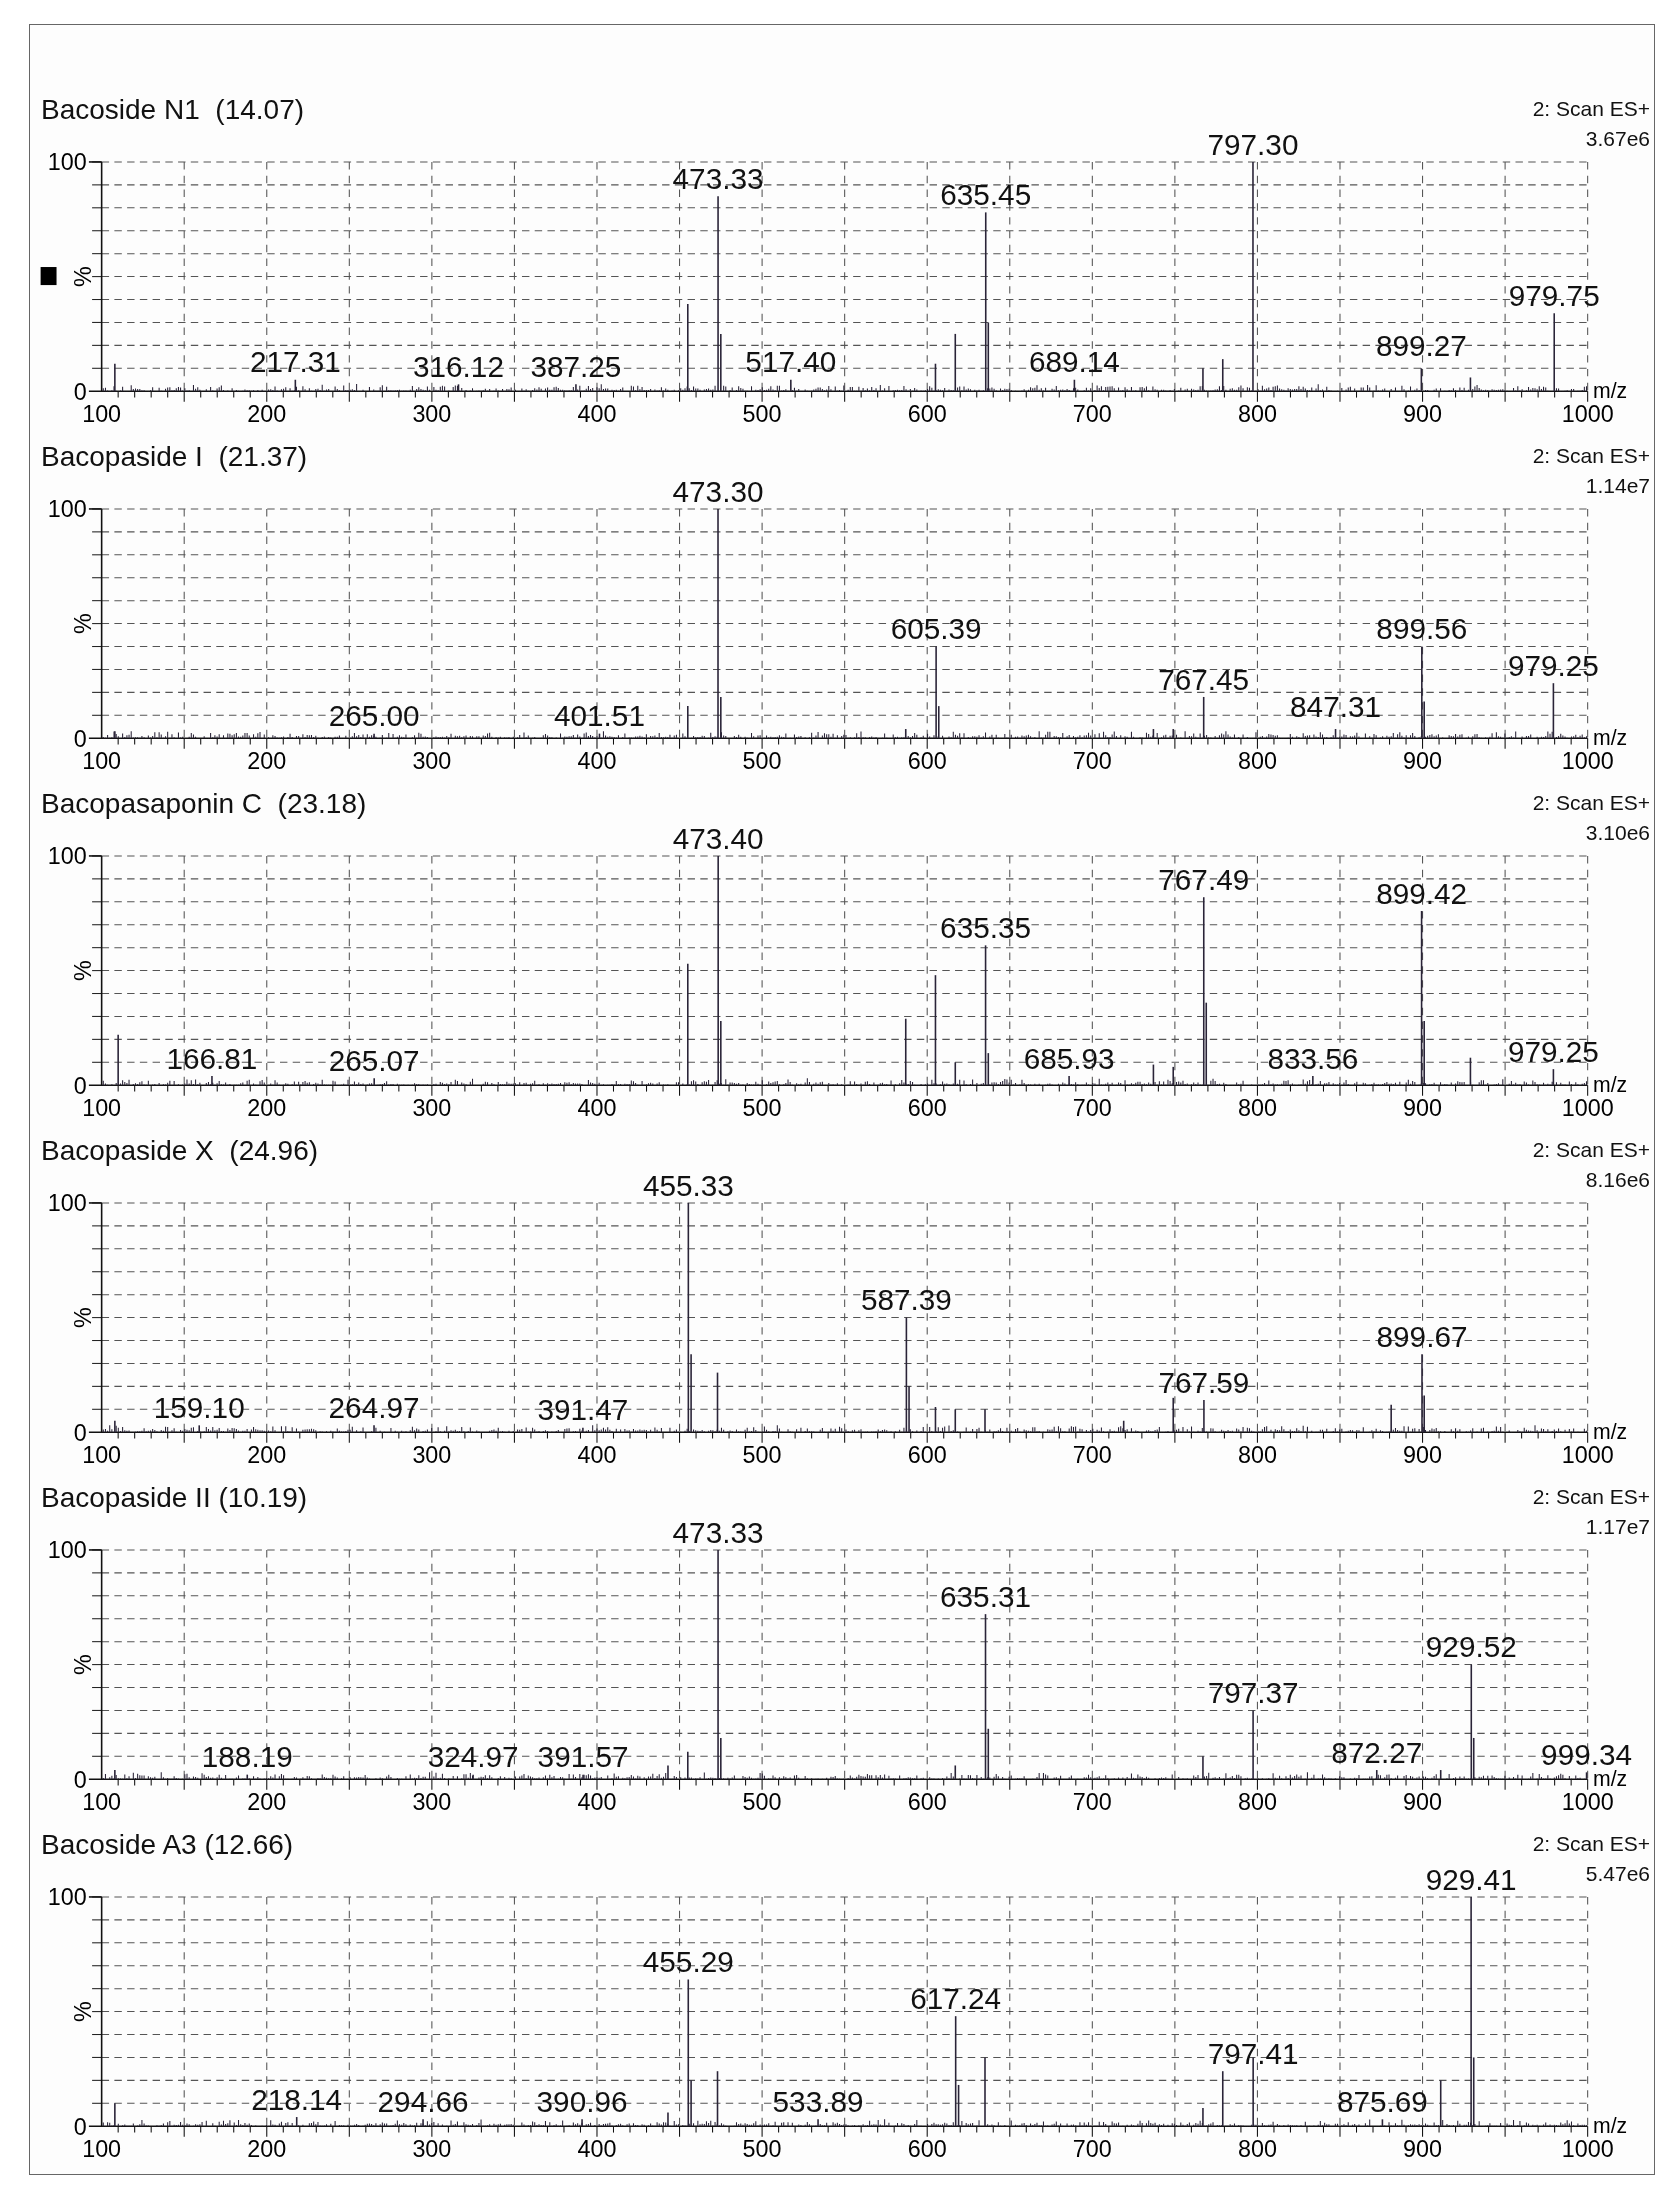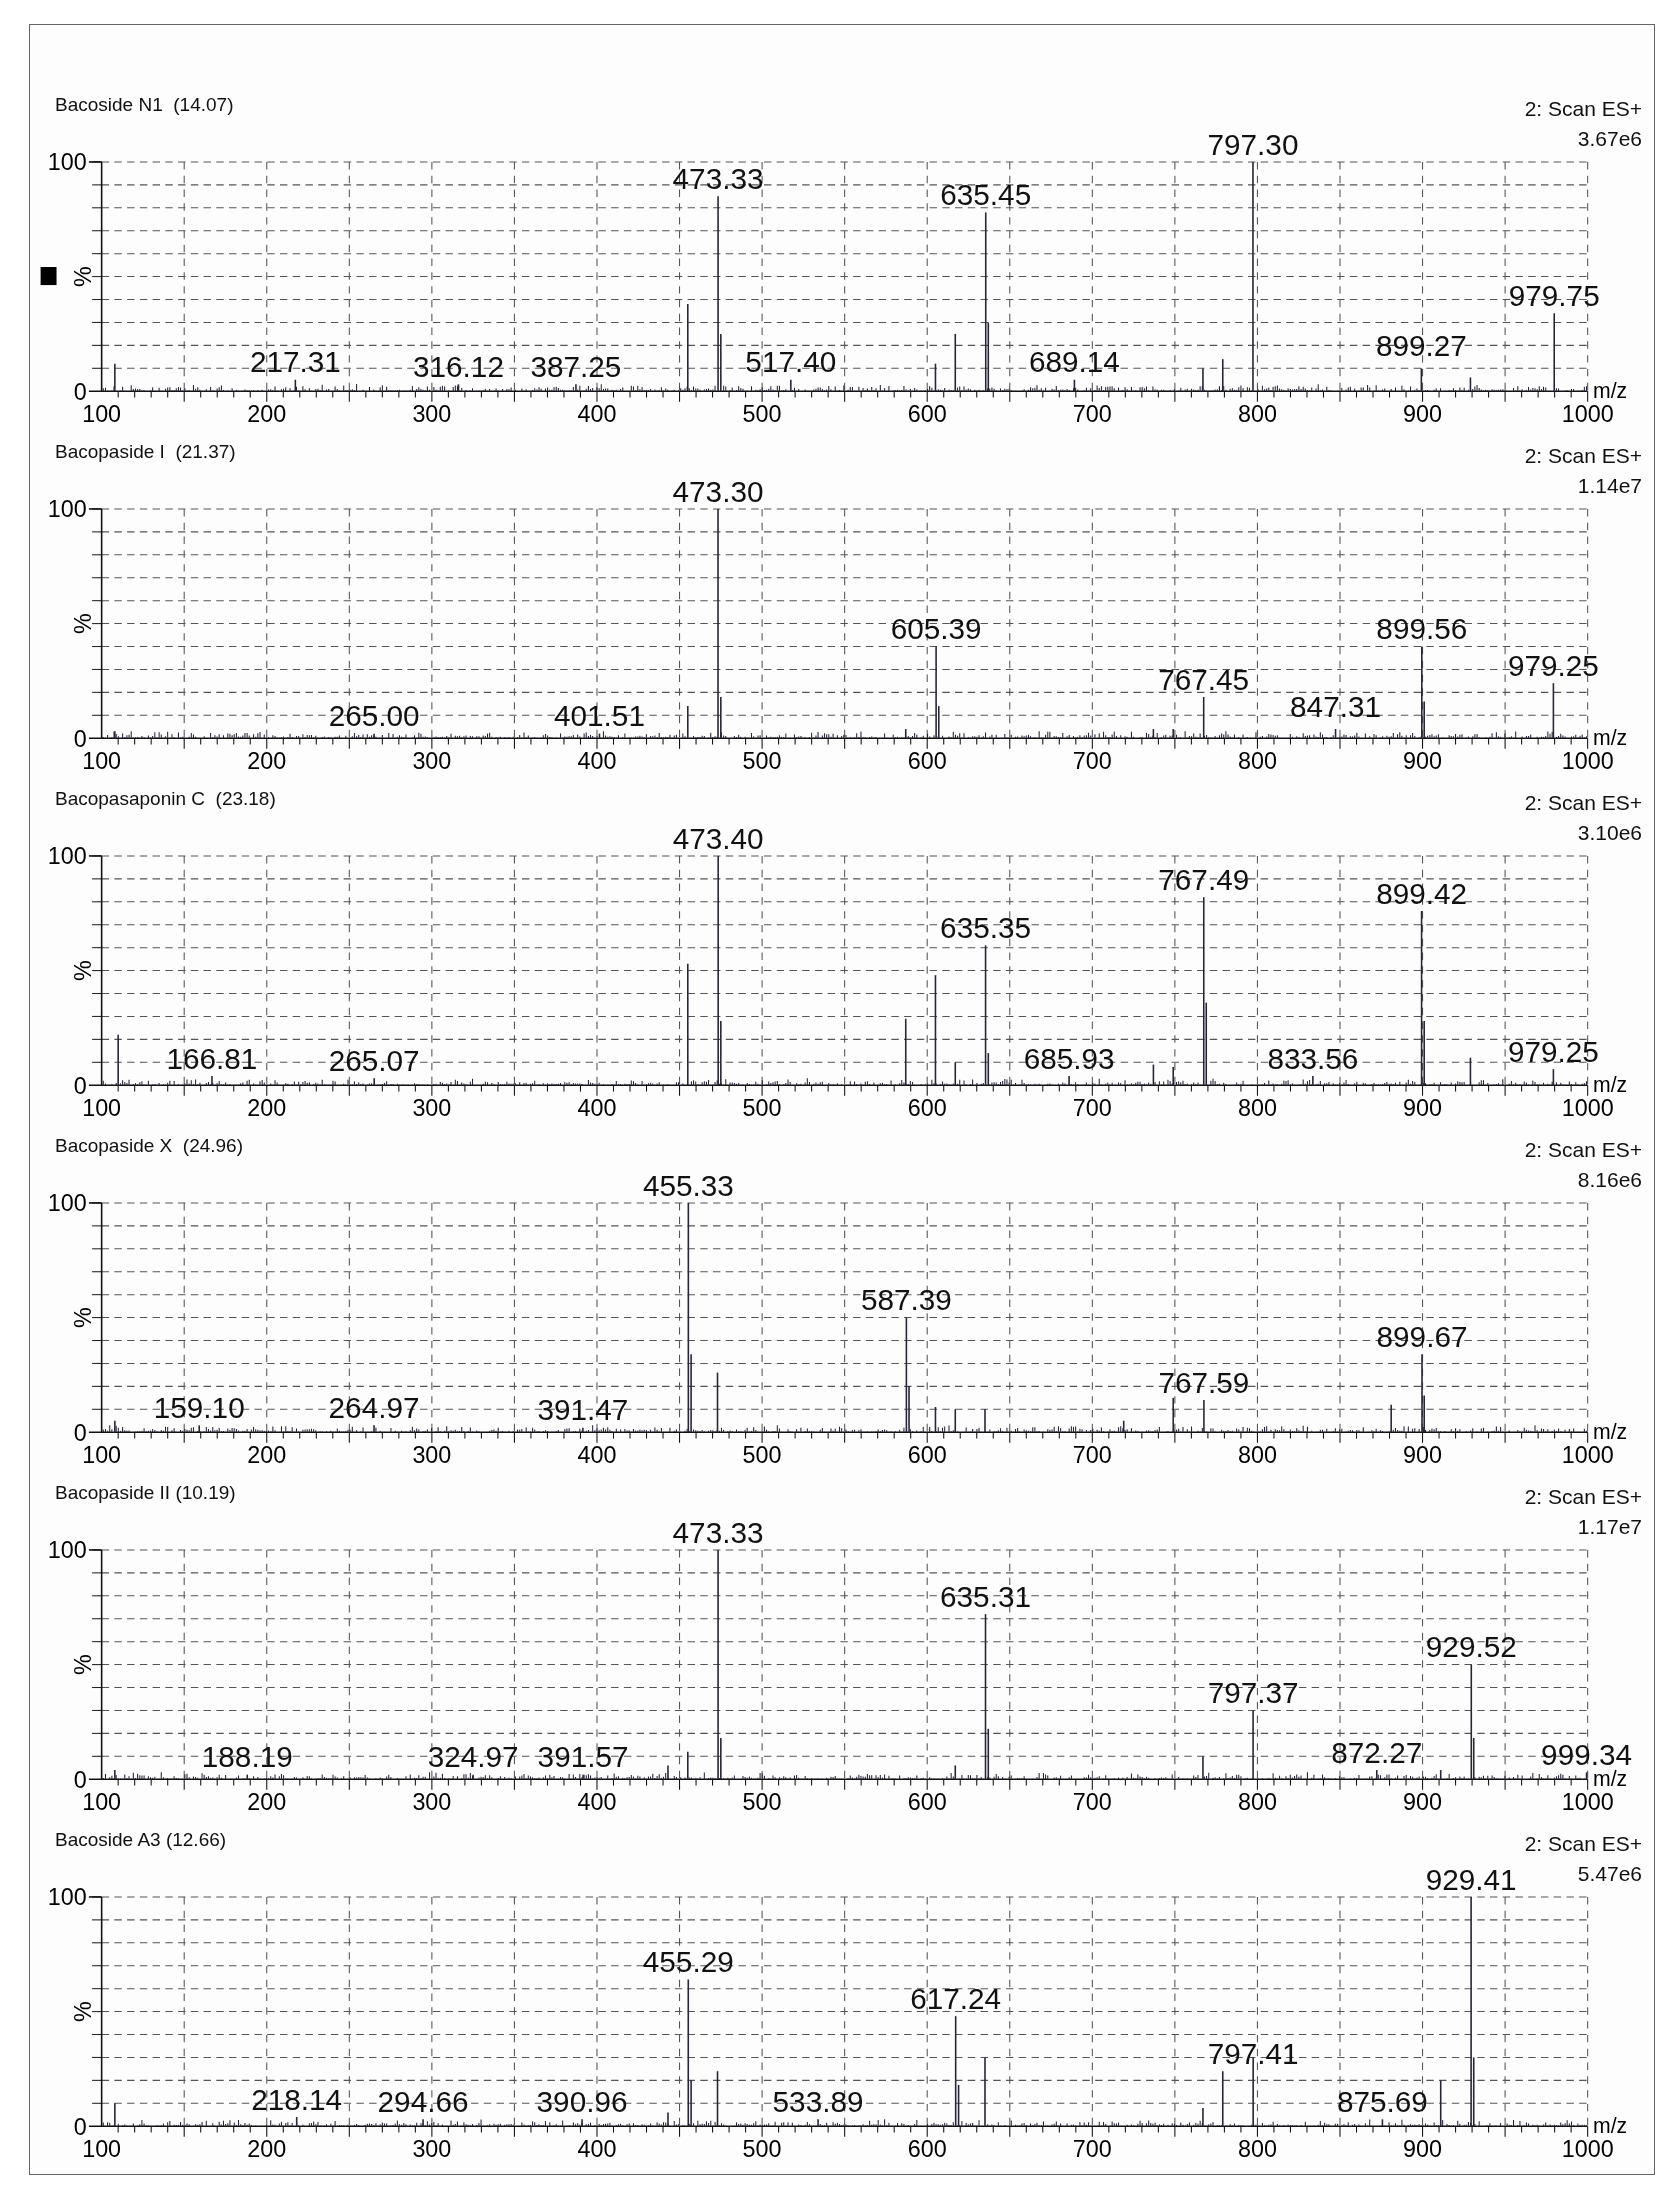--- a/index.html
+++ b/index.html
@@ -1,20 +1,20 @@
 <!DOCTYPE html>
 <html style="font-size:8.5px"><head>
 <meta charset="utf-8">
 <style>
   html, body { margin:0; padding:0; background:#ffffff; }
   body { width:1679px; height:2194px; position:relative; font-family:"Liberation Sans", sans-serif; color:#111; }
   #frame { position:absolute; left:29px; top:24.4px; width:1624px; height:2149px; border:1.6px solid #666; background:#fdfdfd; }
   .panel { position:absolute; left:0; width:1624px; height:345px; }
-  .ptitle { position:absolute; left:25px; top:0; font-size:19px; white-space:pre; }
-  .scan { position:absolute; right:12px; top:0; font-size:21px; text-align:right; line-height:30px; }
+  .ptitle { position:absolute; left:11px; top:0; font-size:28px; white-space:pre; }
+  .scan { position:absolute; right:4px; top:0; font-size:21px; text-align:right; line-height:30px; }
   .chart { position:absolute; left:0; top:0; }
   svg text { font-family:"Liberation Sans", sans-serif; }
 </style>
 </head>
 <body>
 
 <div id="frame">
     <div class="panel" style="top: 69px;">
       <div class="ptitle">Bacoside N1  (14.07)</div>
       <div class="scan">

